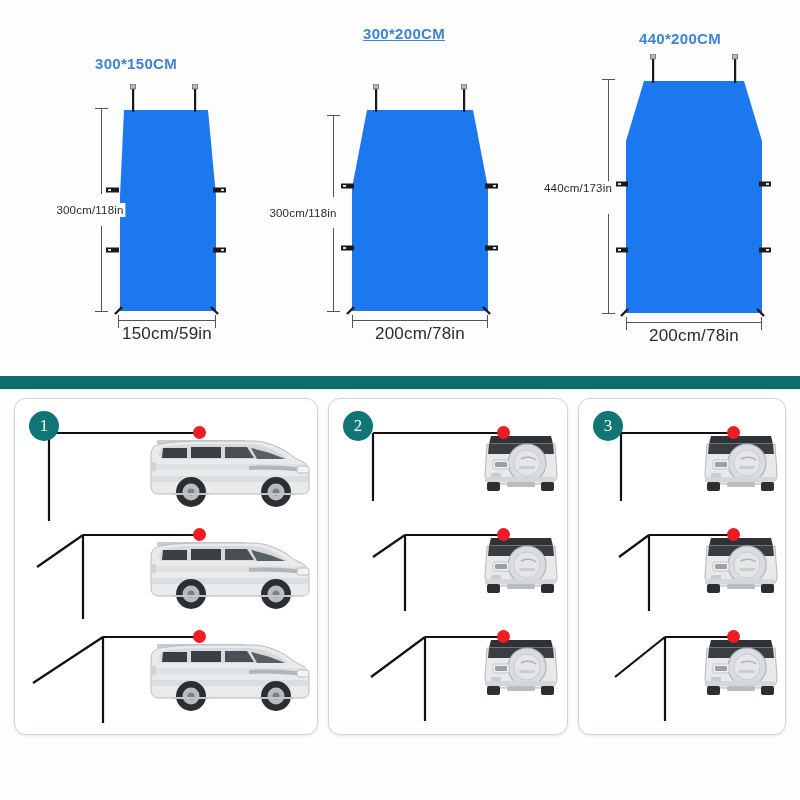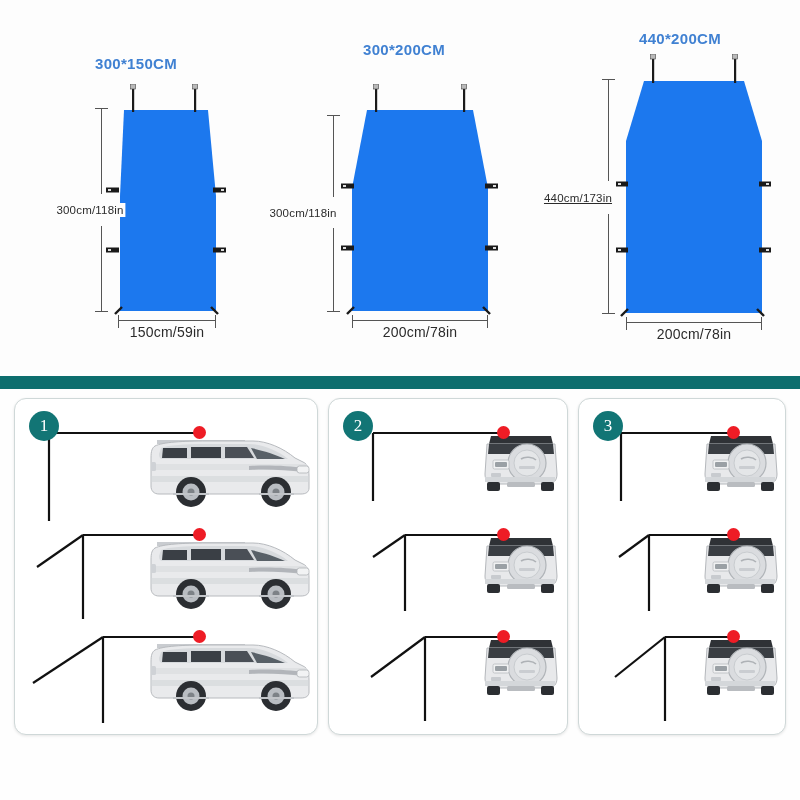--- a/index.html
+++ b/index.html
@@ -39,21 +39,21 @@
     background: #fdfdfd; padding: 1px 2px; letter-spacing: 0.2px;
     font-family: "Liberation Sans", sans-serif;
   }
   
   .hdim { position: absolute; }
   .hdim .hline { position: absolute; top: 0; height: 1px; background: #555; left: 0; right: 0; }
   .hdim .htick { position: absolute; top: 0; width: 1px; height: 13px;
                  background: #555; transform: translateY(-5px); }
   .hdim .hlabel {
     position: absolute; top: 4px; left: 50%; transform: translateX(-50%);
-    font-size: 14px; color: #2b2b2b; white-space: nowrap; letter-spacing: 0.2px;
+    font-size: 17px; color: #2b2b2b; white-space: nowrap; letter-spacing: 0.2px;
   }
 
   
   .divider-bar {
     position: absolute; left: 0; width: 800px; height: 13px;
     background: #0d6e6e;
   }
 
   
   .panels { position: absolute; left: 0; width: 800px; }
@@ -141,21 +141,21 @@
 
       <div class="hdim" style="left:106px; top:320px; width:98px;">
         <div class="hline"></div>
         <div class="htick" style="left:0;"></div>
         <div class="htick" style="left:97px;"></div>
         <div class="hlabel">150cm/59in</div>
       </div>
     </div>
 
     <div class="size-card" style="left:268px; width:272px;">
-      <div class="size-title" style="top:41px; left:0px;">300*200CM</div>
+      <div class="size-title" style="top:25px; left:0px;text-decoration:underline;">300*200CM</div>
 
       <div class="tarp-wrap" style="left:82px; top:108px;">
         <svg class="tarp-svg" width="140" height="205" viewBox="0 0 140 205">
           <path d="M17,2 L123,2 L138,80 L138,203 L2,203 L2,80 Z" fill="#1c78ee"></path>
         </svg>
         <svg style="position:absolute; left:23px; top:-24px;" width="6" height="28">
           <rect x="2" y="4" width="2.2" height="24" fill="#1a1a1a"></rect>
           <rect x="0.6" y="0" width="5" height="5" fill="#b9b9b9" stroke="#444" stroke-width="0.6"></rect>
         </svg>
         <svg style="position:absolute; left:111px; top:-24px;" width="6" height="28">
@@ -239,21 +239,21 @@
         <svg style="position:absolute; left:130px; top:228px;" width="12" height="12">
           <line x1="3" y1="2" x2="10" y2="9" stroke="#1a1a1a" stroke-width="2.4"></line>
         </svg>
       </div>
 
       <div class="vdim" style="left:67px; top:79px; width:2px; height:234px;">
         <div class="vtick" style="top:0;"></div>
         <div class="vline" style="top:0; height:102px;"></div>
         <div class="vline" style="top:135px; height:99px;"></div>
         <div class="vtick" style="top:234px;"></div>
-        <div class="vlabel" style="top:119px; left:-29px;text-decoration:underline;">440cm/173in</div>
+        <div class="vlabel" style="top:109px; left:-29px;">440cm/173in</div>
       </div>
 
       <div class="hdim" style="left:86px; top:322px; width:136px;">
         <div class="hline"></div>
         <div class="htick" style="left:0;"></div>
         <div class="htick" style="left:135px;"></div>
         <div class="hlabel">200cm/78in</div>
       </div>
     </div>
   </div>

